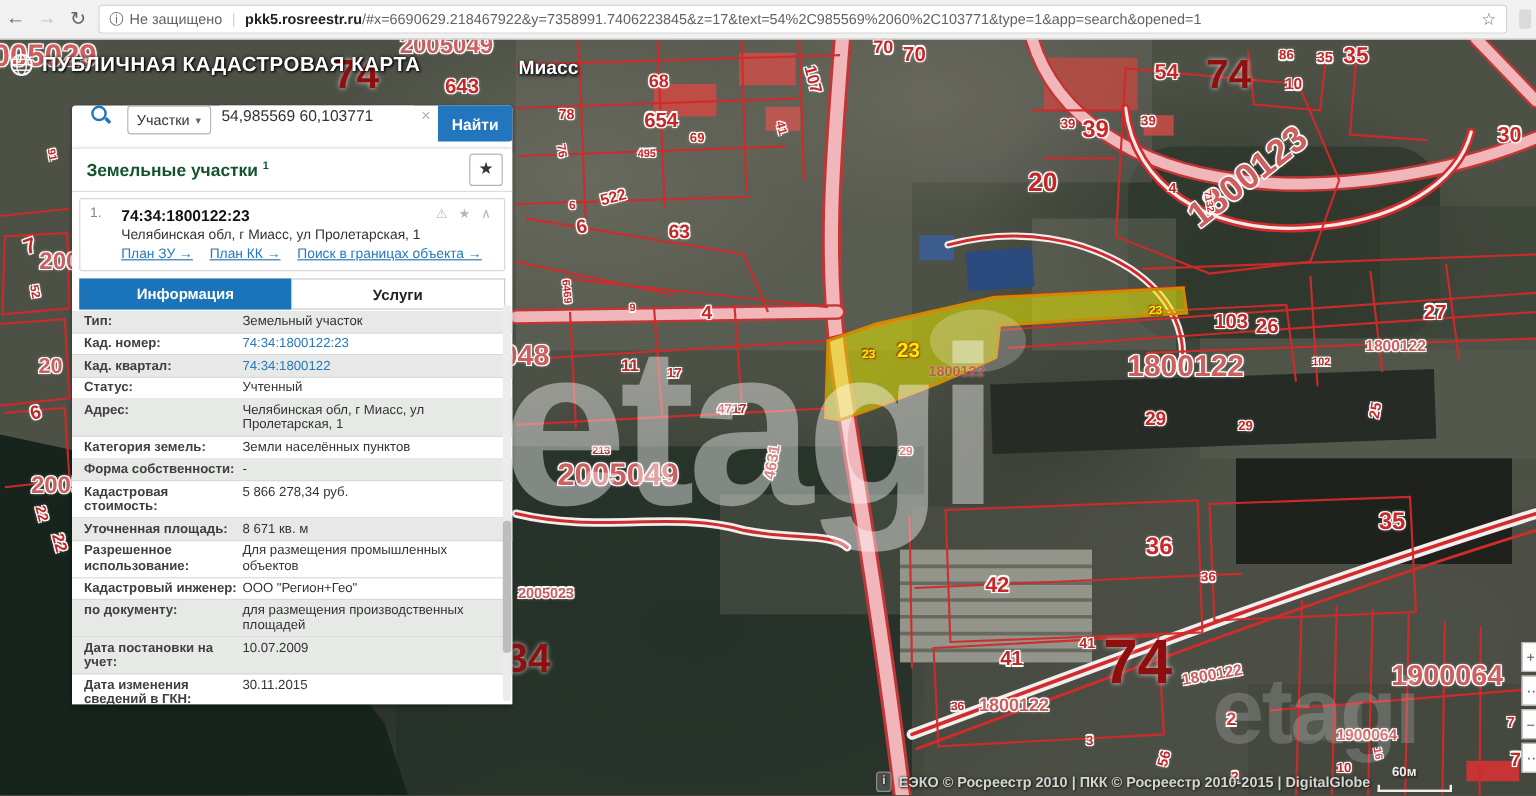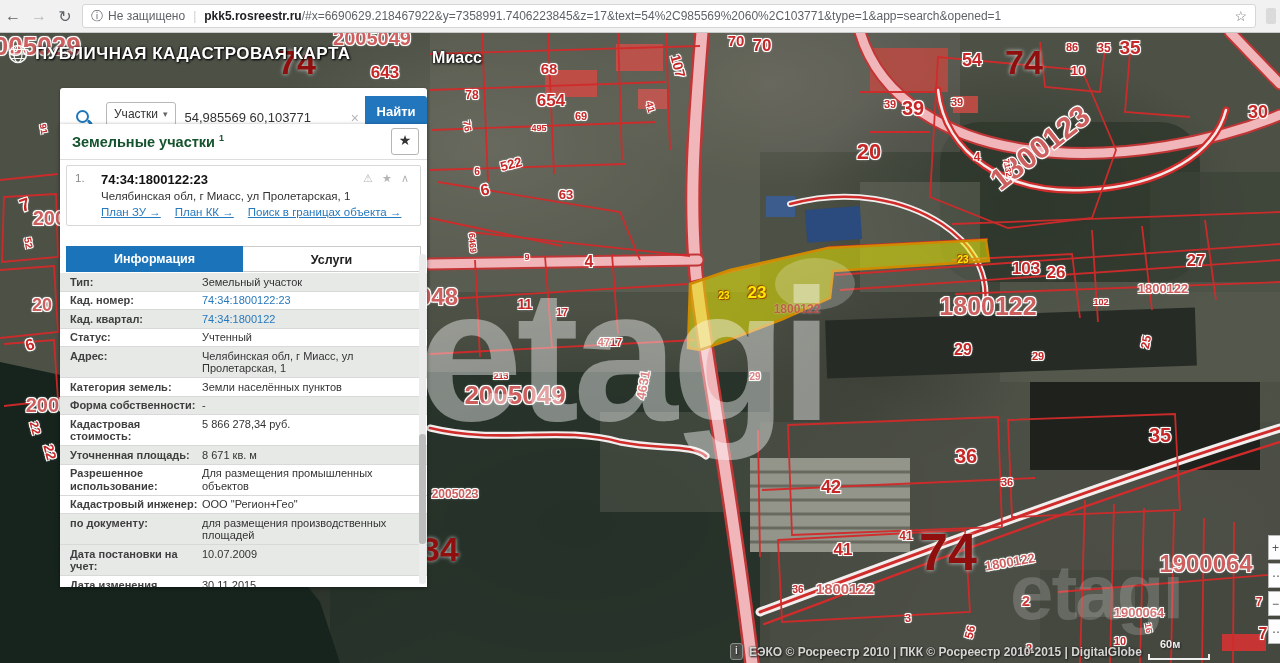--- a/index.html
+++ b/index.html
@@ -49,21 +49,21 @@
               color:rgba(255,255,255,.18);letter-spacing:-2px;pointer-events:none;z-index:5;}
 
   
   .pkk-head{position:absolute;top:44px;left:8px;z-index:20;display:flex;align-items:center;color:#fff;}
   .globe{width:20px;height:20px;margin-right:7px;opacity:.95;}
   .pkk-title{font-size:17px;font-weight:bold;letter-spacing:.5px;
              text-shadow:1px 1px 2px #000,0 0 3px rgba(0,0,0,.8);}
 
   
   .searchbar{position:absolute;top:88px;left:60px;width:367px;height:38px;background:#fff;
-             border-radius:3px;box-shadow:0 1px 3px rgba(0,0,0,.4);display:flex;align-items:flex-end;z-index:30;}
+             border-radius:3px;box-shadow:0 1px 3px rgba(0,0,0,.4);display:flex;align-items:flex-start;z-index:30;}
   .mag{position:relative;width:16px;height:16px;margin:0 14px 0 16px;}
   .mag::before{content:"";position:absolute;left:0;top:0;width:9px;height:9px;border:2.5px solid #1f77bb;border-radius:50%;}
   .mag::after{content:"";position:absolute;left:11px;top:11px;width:6px;height:2.5px;background:#1f77bb;transform:rotate(45deg);border-radius:2px;}
   .cat-select{border:1px solid #b8b8b8;border-radius:3px;height:22px;display:flex;align-items:center;
               padding:0 7px;font-size:12px;color:#333;margin-right:7px;cursor:pointer;white-space:nowrap;}
   .cat-caret{font-size:9px;color:#666;margin-left:5px;}
   .query{flex:1;border:0;outline:0;font-size:13px;color:#333;font-family:"Liberation Sans",sans-serif;min-width:0;}
   .clear-x{color:#b5b5b5;font-size:14px;margin:0 6px;cursor:pointer;}
   .find-btn{height:30px;width:62px;background:#2176bd;color:#fff;border:0;border-radius:0 3px 3px 0;
             font-size:13px;font-weight:bold;cursor:pointer;font-family:"Liberation Sans",sans-serif;}
@@ -77,21 +77,21 @@
   .fav-btn{margin-left:auto;width:26px;height:25px;border:1px solid #b5b5b5;border-radius:3px;background:#fff;
            color:#333;font-size:14px;line-height:23px;text-align:center;cursor:pointer;}
   .card{margin:5px 6px 0 6px;border:1px solid #d8d8d8;border-radius:2px;padding:6px 8px 7px 8px;position:relative;}
   .card-top{display:flex;}
   .card-idx{color:#888;width:26px;font-size:11.5px;}
   .card-num{font-weight:bold;font-size:13px;color:#111;}
   .card-icons{margin-left:auto;color:#b5b5b5;font-size:11px;letter-spacing:3px;cursor:pointer;}
   .card-addr{margin:3px 0 4px 26px;font-size:11.5px;color:#333;}
   .card-links{margin-left:26px;display:flex;gap:14px;font-size:11.5px;}
   .card-links span{color:#2779bd;text-decoration:underline;cursor:pointer;white-space:nowrap;}
-  .tabs{display:flex;margin:20px 6px 0 6px;height:26px;}
+  .tabs{display:flex;margin:6px 6px 0 6px;height:26px;}
   .tab{flex:1;text-align:center;line-height:26px;font-size:12.5px;font-weight:bold;cursor:pointer;}
   .tab.on{background:#1b74ba;color:#fff;}
   .tab.off{background:#fff;color:#222;border:1px solid #ccc;border-left:0;}
   .itable{margin-top:1px;}
   .irow{display:flex;padding:2.5px 0;border-bottom:1px solid #d9d9d9;line-height:12.5px;}
   .irow.alt{background:#e6e9e6;}
   .ilab{width:128px;padding:0 4px 0 10px;font-weight:bold;color:#3f3f3f;flex-shrink:0;}
   .ival{flex:1;padding-right:28px;color:#333;}
   .ival.lnk{color:#2779bd;cursor:pointer;}
   .pscroll{position:absolute;right:1px;top:130px;width:7px;height:330px;background:#ececec;border-radius:3px;}
@@ -251,21 +251,21 @@
       <span class="mlab st-p" style="left: 551px; top: 68px; font-size: 17px;">654</span>
       <span class="mlab st-p" style="left: 581px; top: 84px; font-size: 11px;">69</span>
       <span class="mlab st-p" style="left: 539px; top: 96px; font-size: 9px;">495</span>
       <span class="mlab st-p" style="left: 472px; top: 63px; font-size: 12px;">78</span>
       <span class="mlab st-p" style="left: 467px; top: 94px; font-size: 10px; transform: translate(-50%, -50%) rotate(80deg);">76</span>
       <span class="mlab st-p" style="left: 678px; top: 34px; font-size: 14px; transform: translate(-50%, -50%) rotate(75deg);">107</span>
       <span class="mlab st-p" style="left: 650px; top: 75px; font-size: 10px; transform: translate(-50%, -50%) rotate(75deg);">41</span>
       <span class="mlab st-p" style="left: 511px; top: 132px; font-size: 13px; transform: translate(-50%, -50%) rotate(-15deg);">522</span>
       <span class="mlab st-p" style="left: 477px; top: 140px; font-size: 10px;">6</span>
       <span class="mlab st-p" style="left: 485px; top: 158px; font-size: 16px; transform: translate(-50%, -50%) rotate(-10deg);">6</span>
-      <span class="mlab st-p" style="left: 566px; top: 162px; font-size: 13px;">63</span>
+      <span class="mlab st-p" style="left: 566px; top: 162px; font-size: 16px;">63</span>
       <span class="mlab st-p" style="left: 472px; top: 211px; font-size: 9px; transform: translate(-50%, -50%) rotate(85deg);">6469</span>
       <span class="mlab st-p" style="left: 527px; top: 225px; font-size: 9px;">9</span>
       <span class="mlab st-p" style="left: 589px; top: 230px; font-size: 16px;">4</span>
       <span class="mlab st-p" style="left: 890px; top: 72px; font-size: 11px;">39</span>
       <span class="mlab st-p" style="left: 913px; top: 76px; font-size: 20px;">39</span>
       <span class="mlab st-p" style="left: 957px; top: 70px; font-size: 11px;">39</span>
       <span class="mlab st-p" style="left: 869px; top: 120px; font-size: 22px;">20</span>
       <span class="mlab st-p" style="left: 1072px; top: 15px; font-size: 11px;">86</span>
       <span class="mlab st-p" style="left: 1104px; top: 16px; font-size: 12px;">35</span>
       <span class="mlab st-p" style="left: 1130px; top: 15px; font-size: 19px;">35</span>

